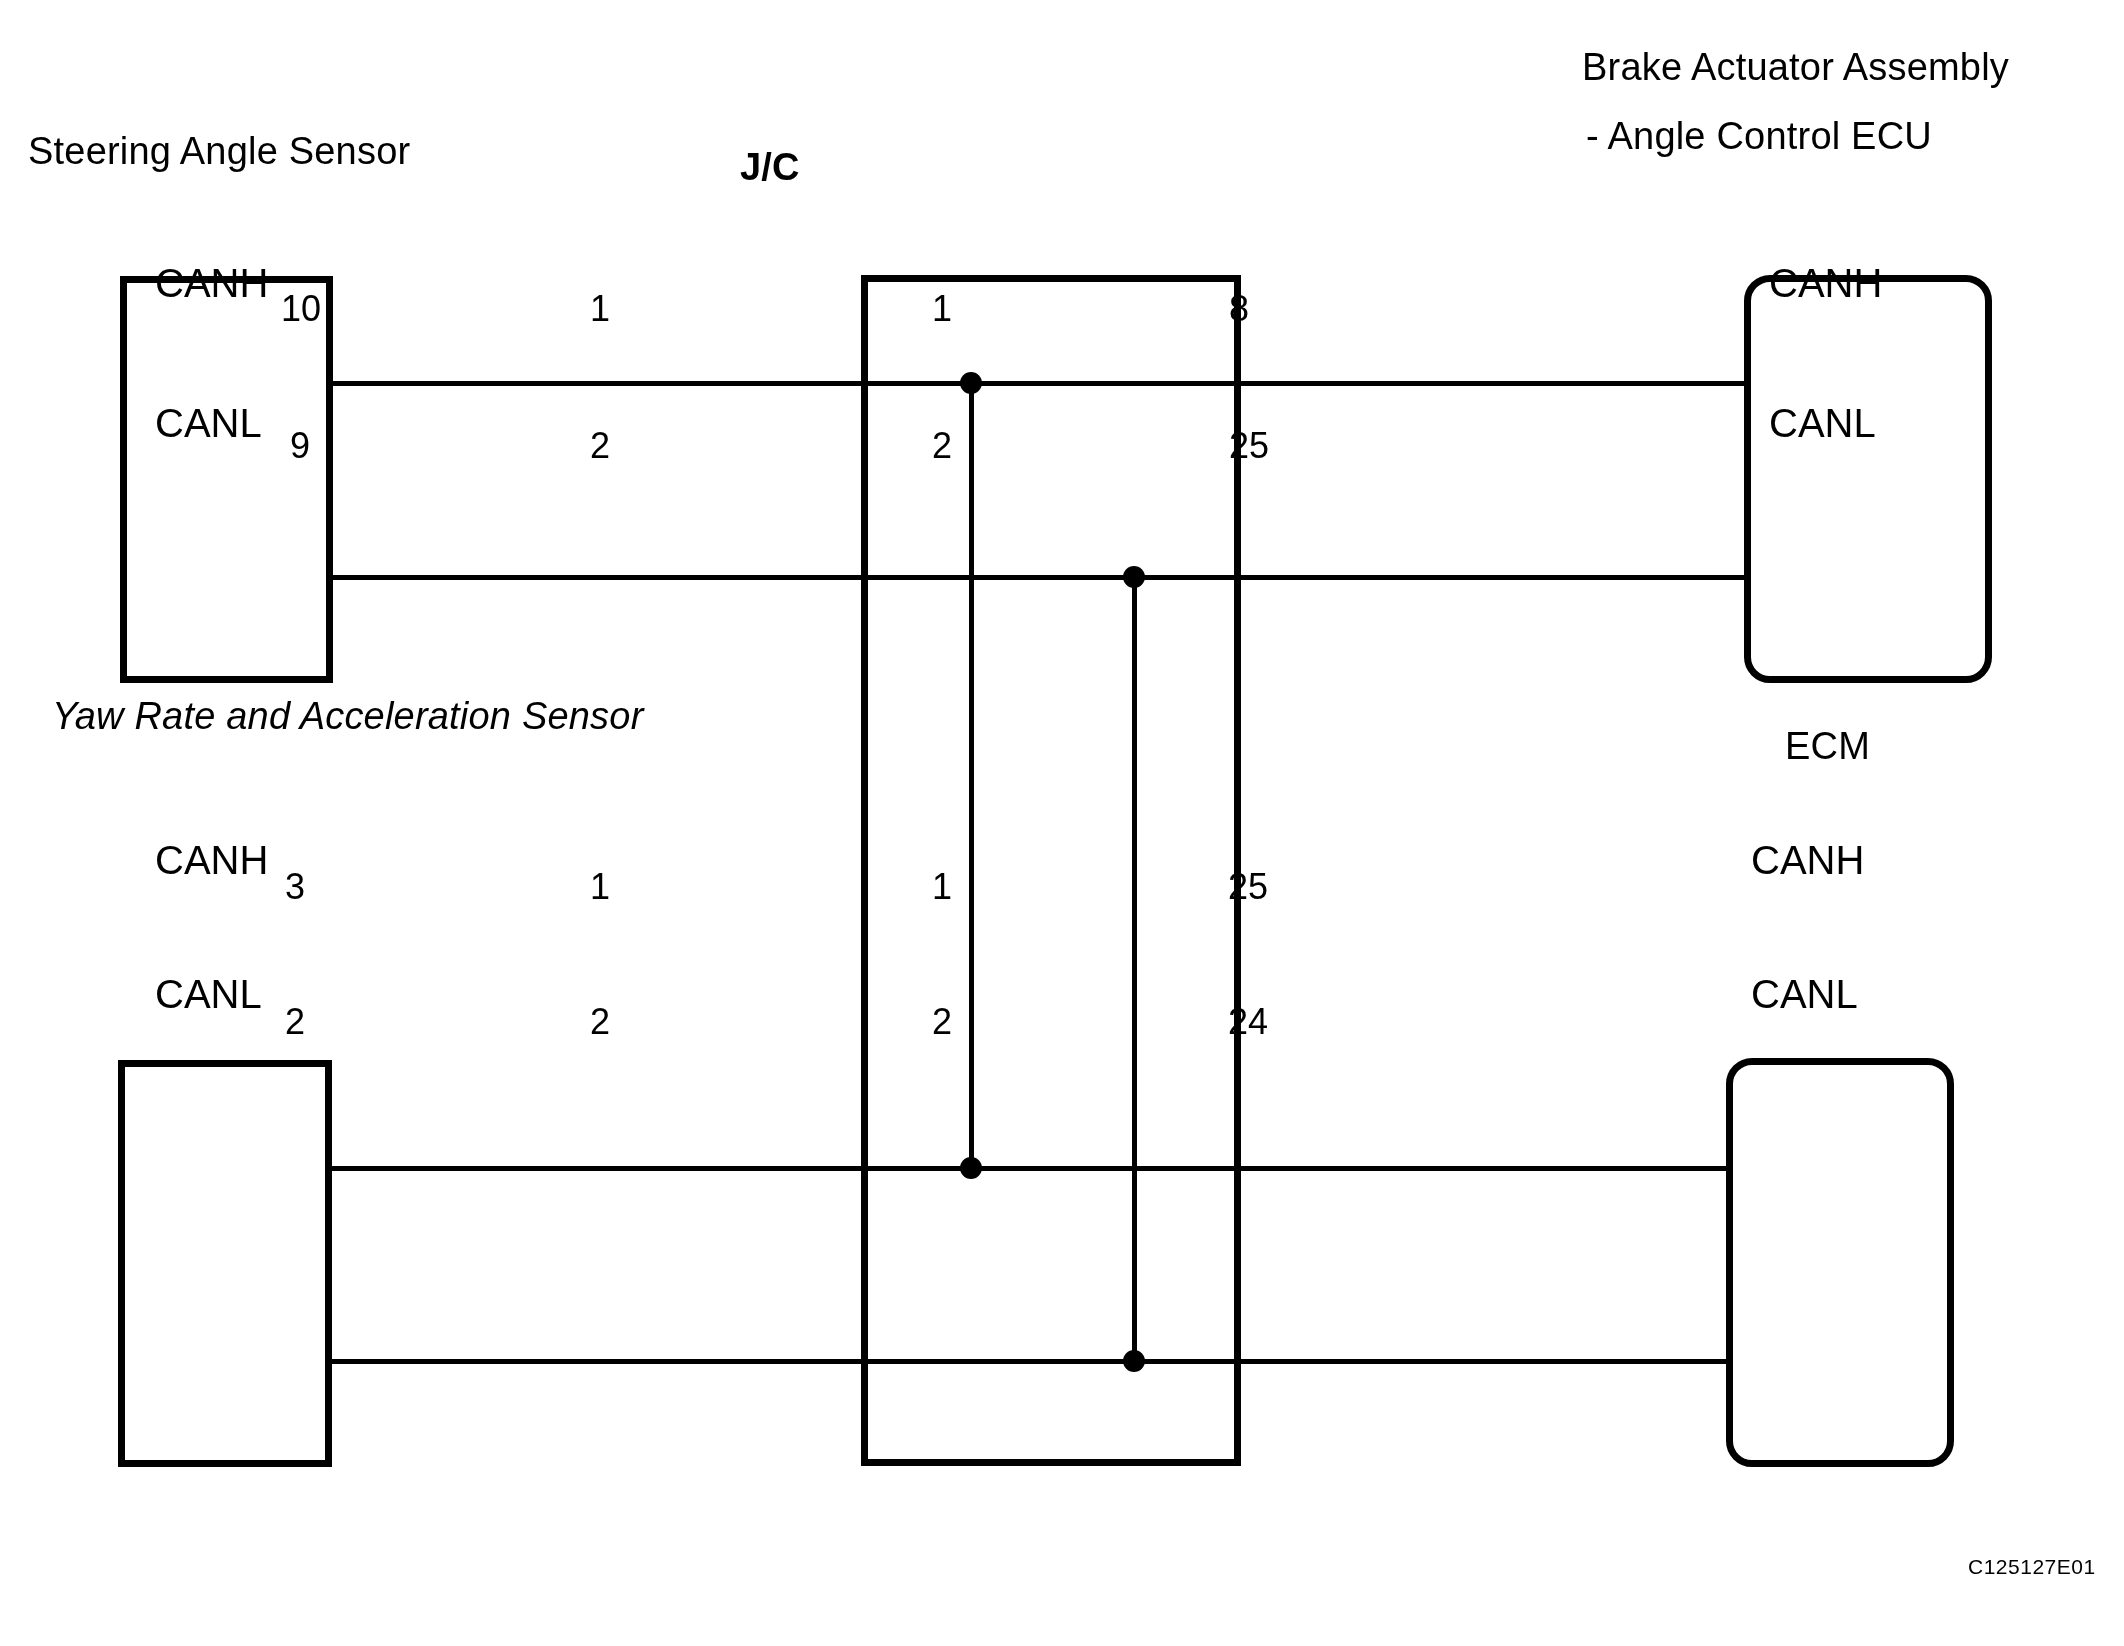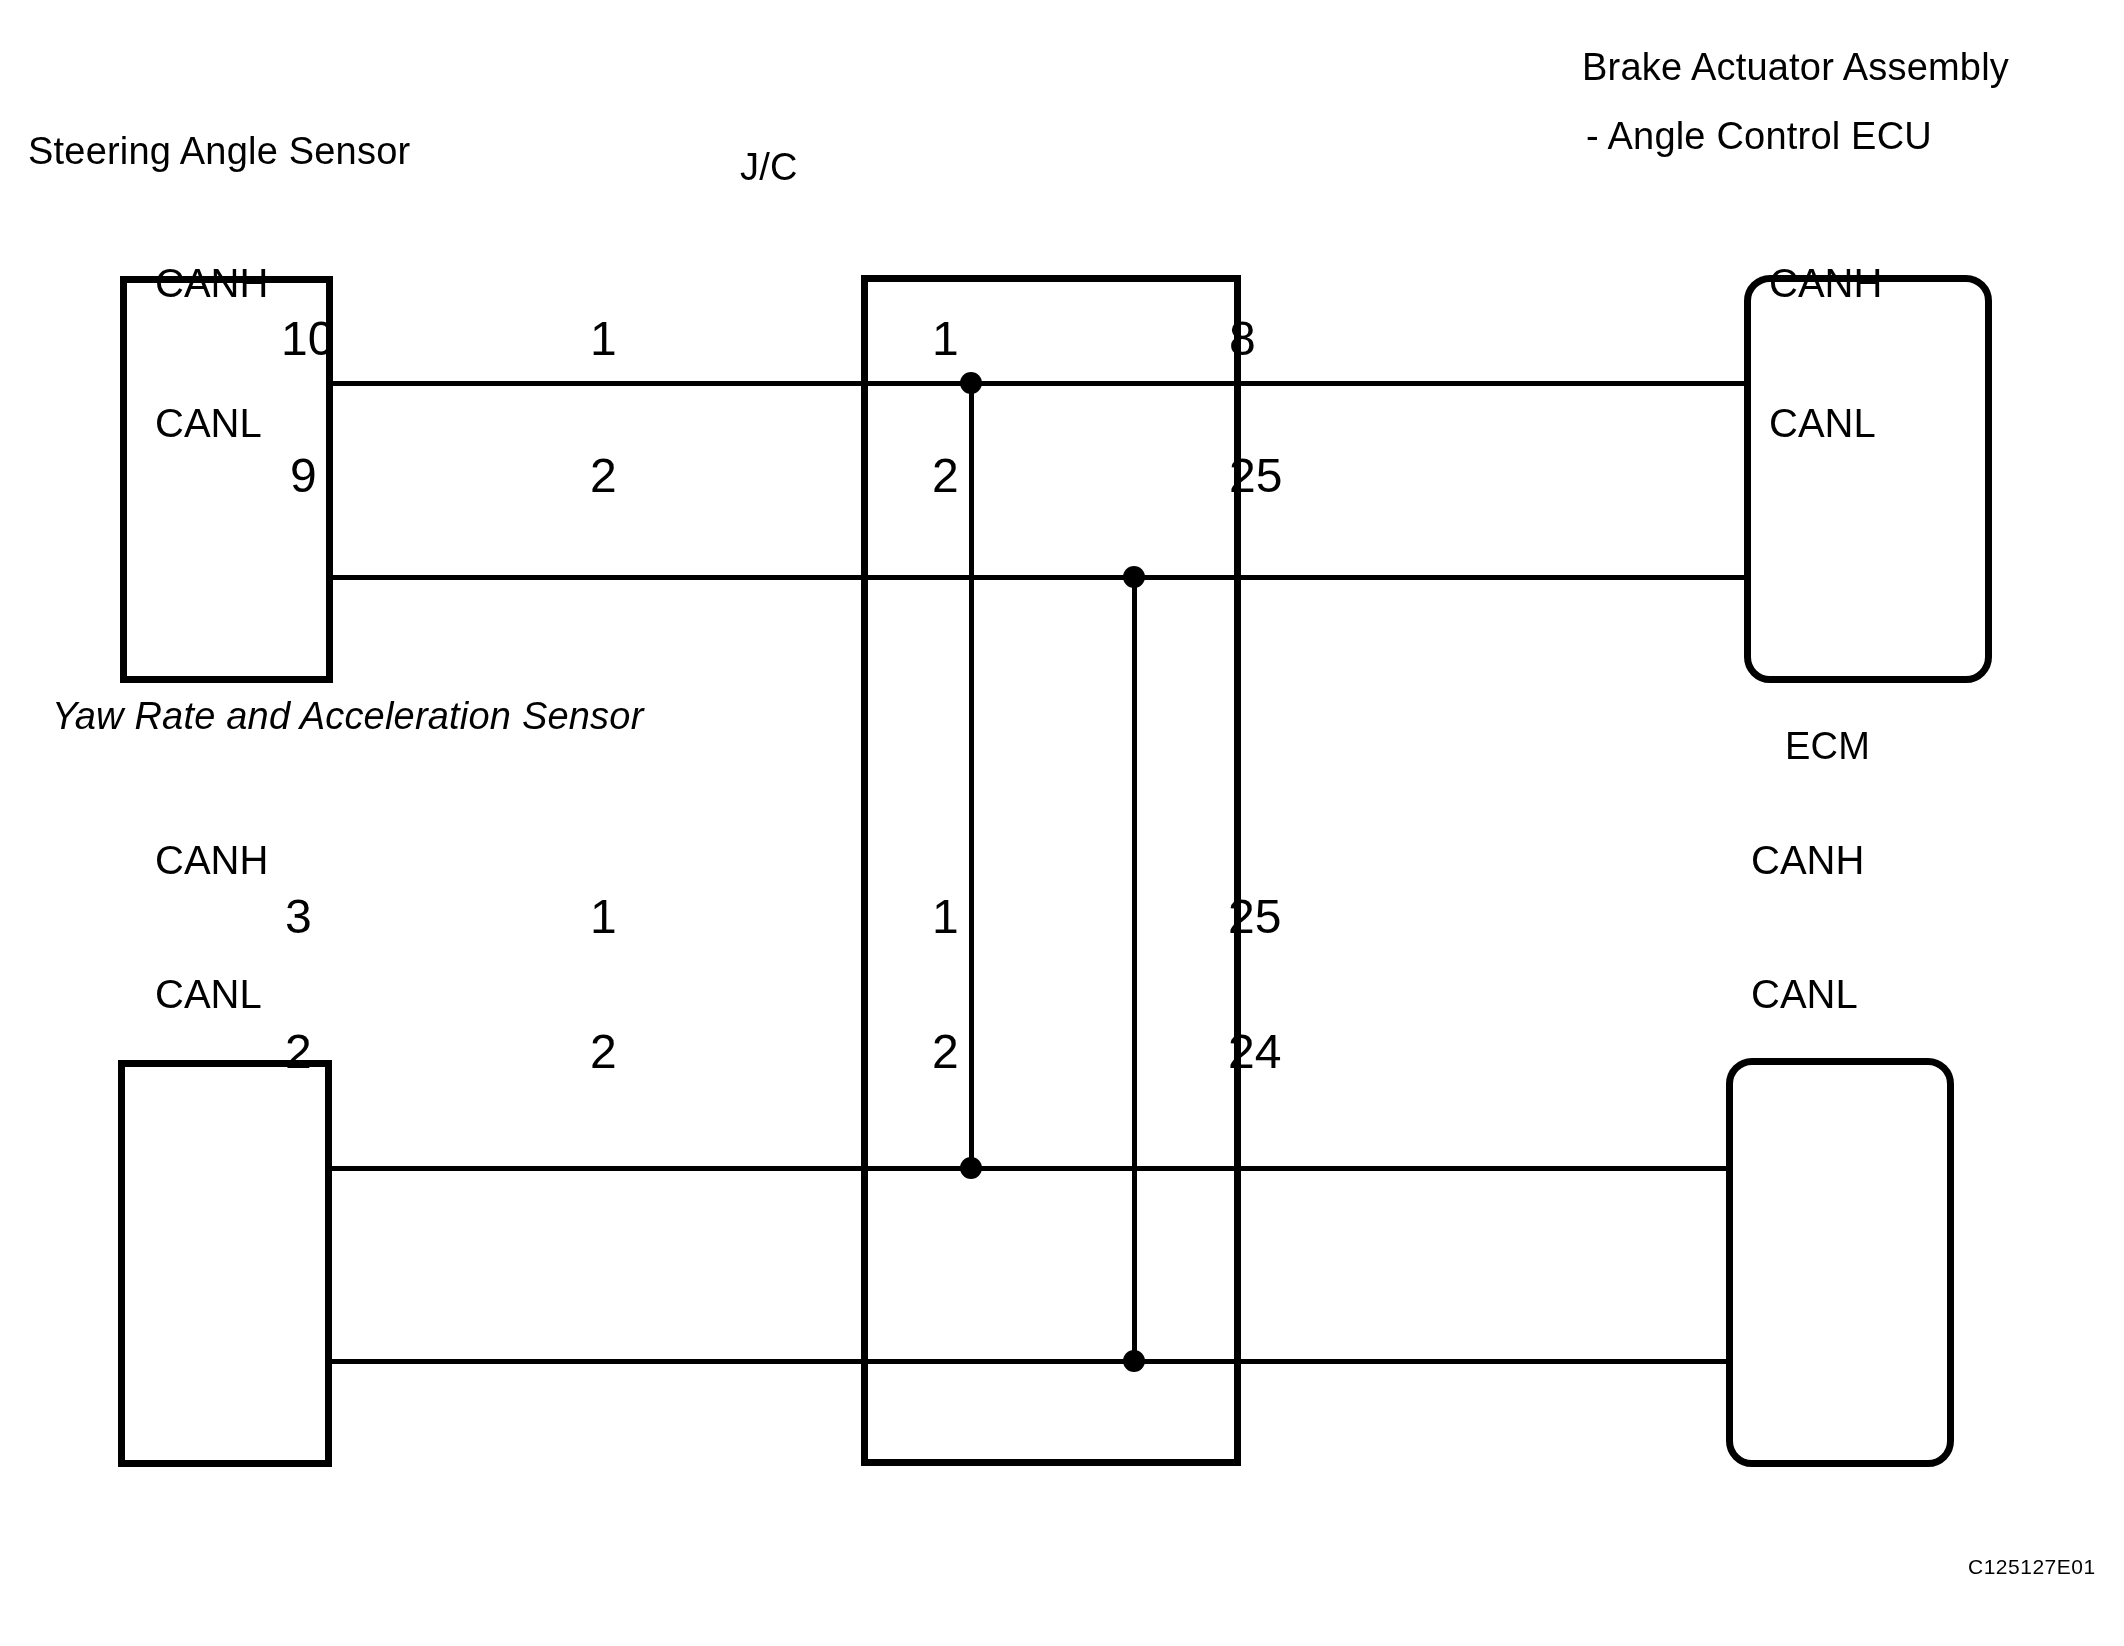--- a/index.html
+++ b/index.html
@@ -29,22 +29,21 @@
   }
   .title-label {
     font-size: 38px;
     letter-spacing: 0.2px;
   }
   .pin-name {
     font-size: 40px;
     text-align: right;
   }
   .pin-num {
-    font-size: 48px;
-    margin-top: 24px;
+    font-size: 36px;
   }
   .code-label {
     font-size: 21px;
     letter-spacing: 0.5px;
   }
   
   .box {
     position: absolute;
     box-sizing: border-box;
     border: 7px solid #000;
@@ -74,21 +73,21 @@
 </style>
 </head>
 <body>
 
 <div id="canvas">
 
   <div class="label title-label" style="left:28px; top:132px;">Steering Angle Sensor</div>
 
   <div class="label title-label" style="left:52px; top:697px;font-style:italic;">Yaw Rate and Acceleration Sensor</div>
 
-  <div class="label title-label" style="left:740px; top:148px;">J/C</div>
+  <div class="label title-label" style="left:740px; top:148px;font-weight:bold;">J/C</div>
 
   <div class="label title-label" style="left:1582px; top:48px;">Brake Actuator Assembly</div>
 
   <div class="label title-label" style="left:1586px; top:117px;">- Angle Control ECU</div>
 
   <div class="label title-label" style="left:1785px; top:727px;">ECM</div>
 
   <div class="box" style="left:120px; top:276px; width:213px; height:407px;"></div>
 
   <div class="box" style="left:118px; top:1060px; width:214px; height:407px;"></div>

